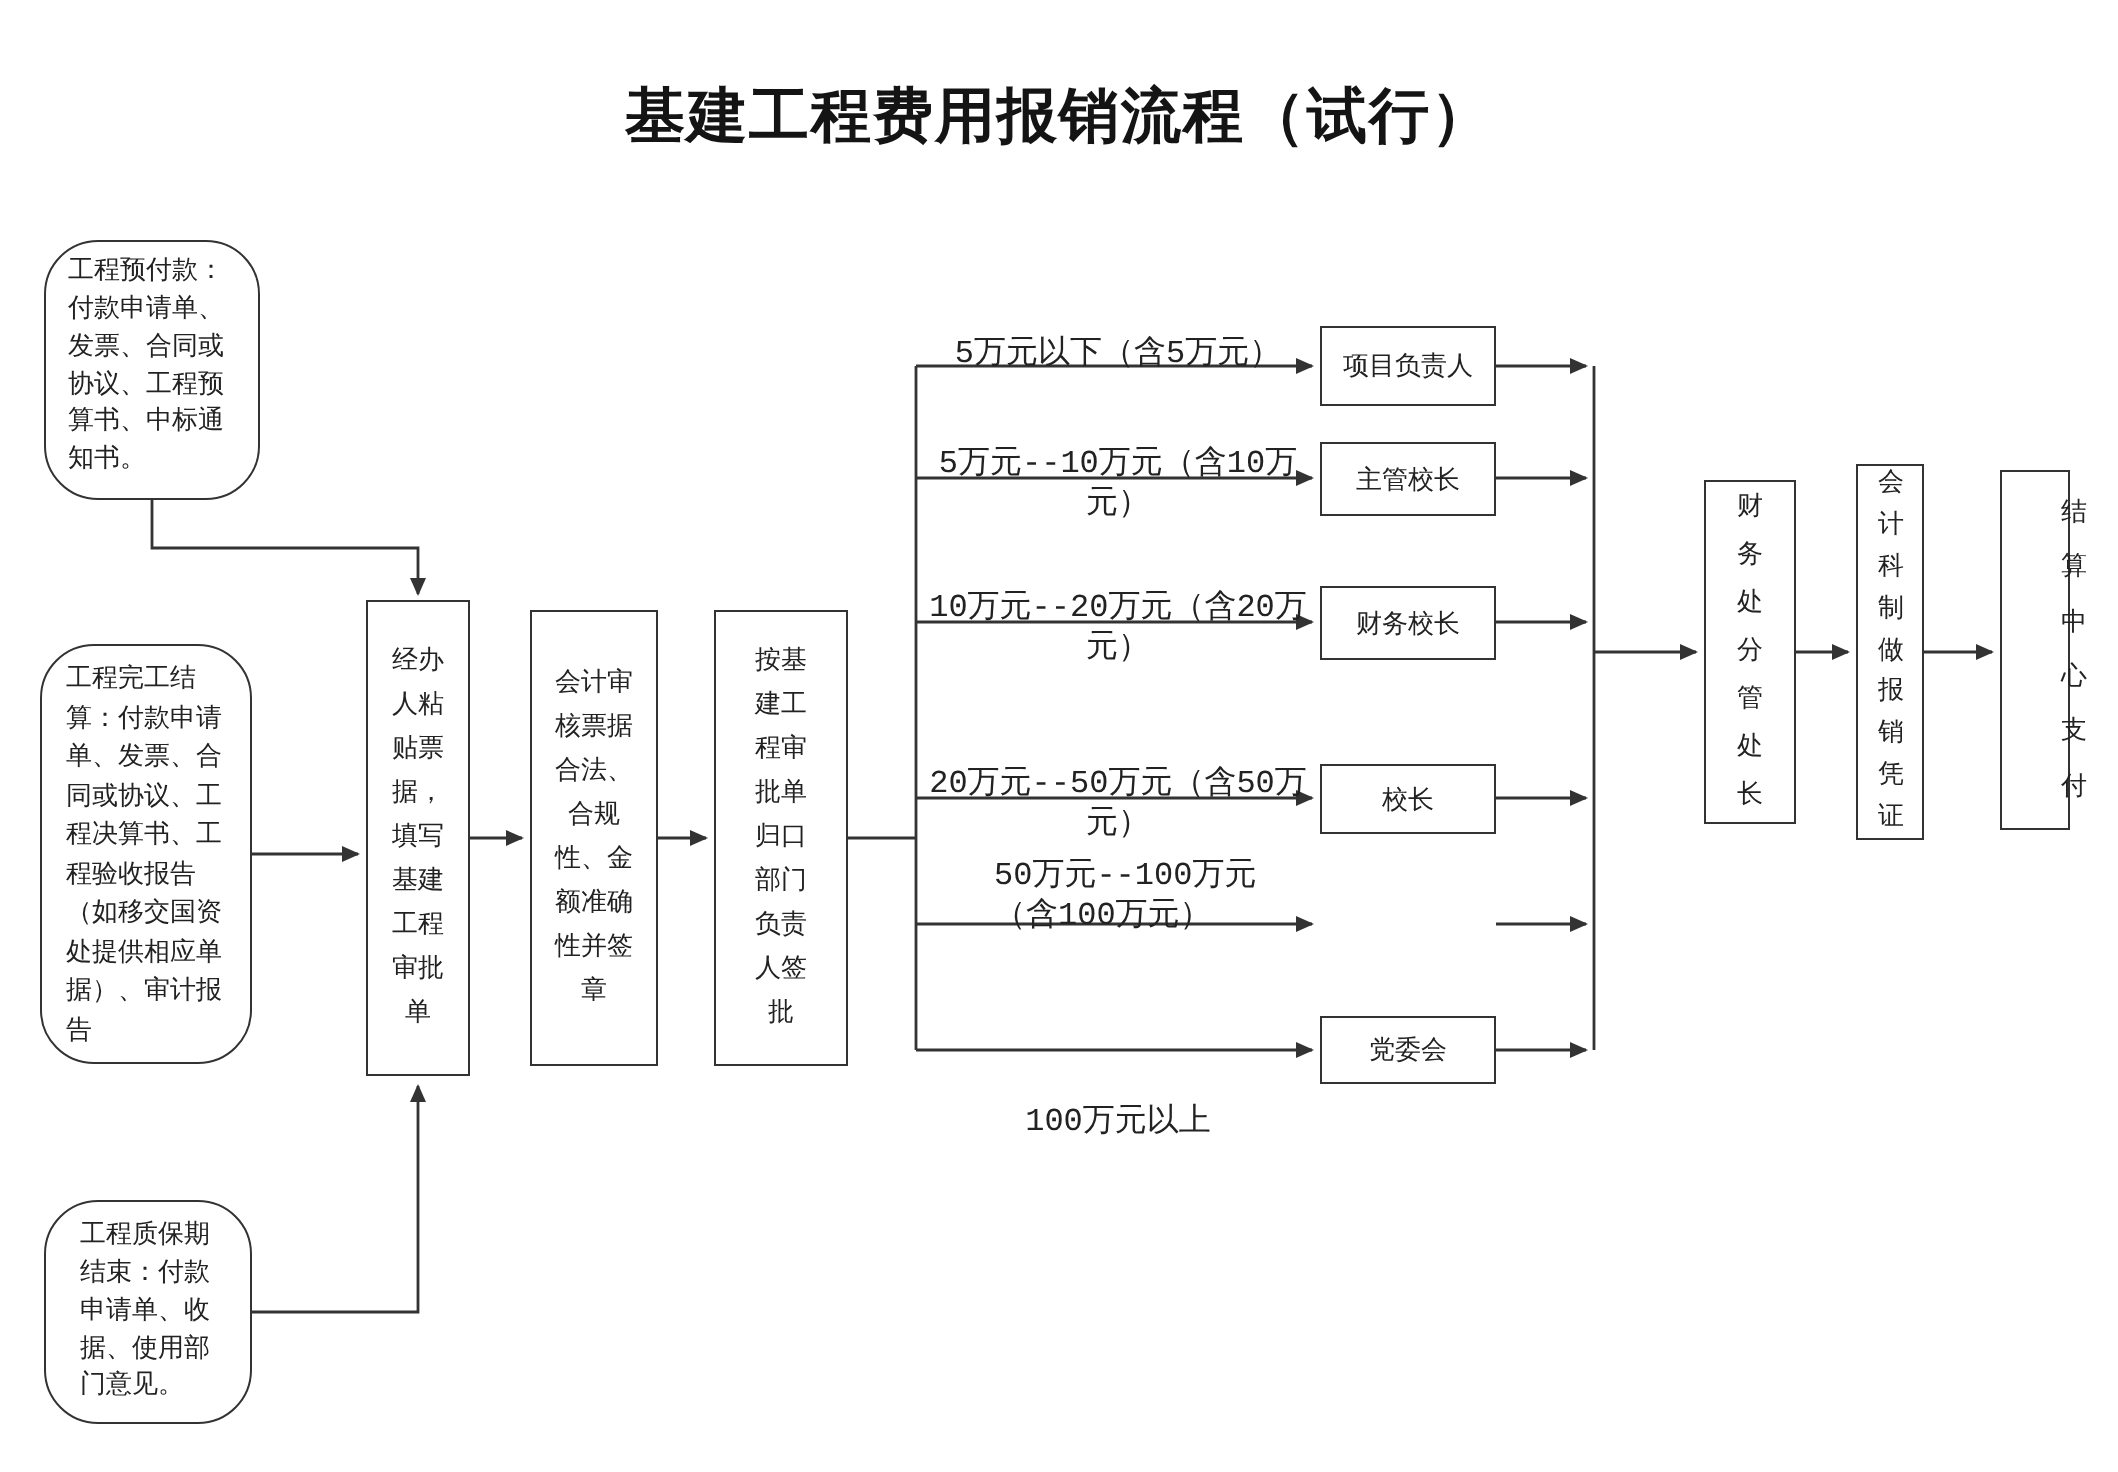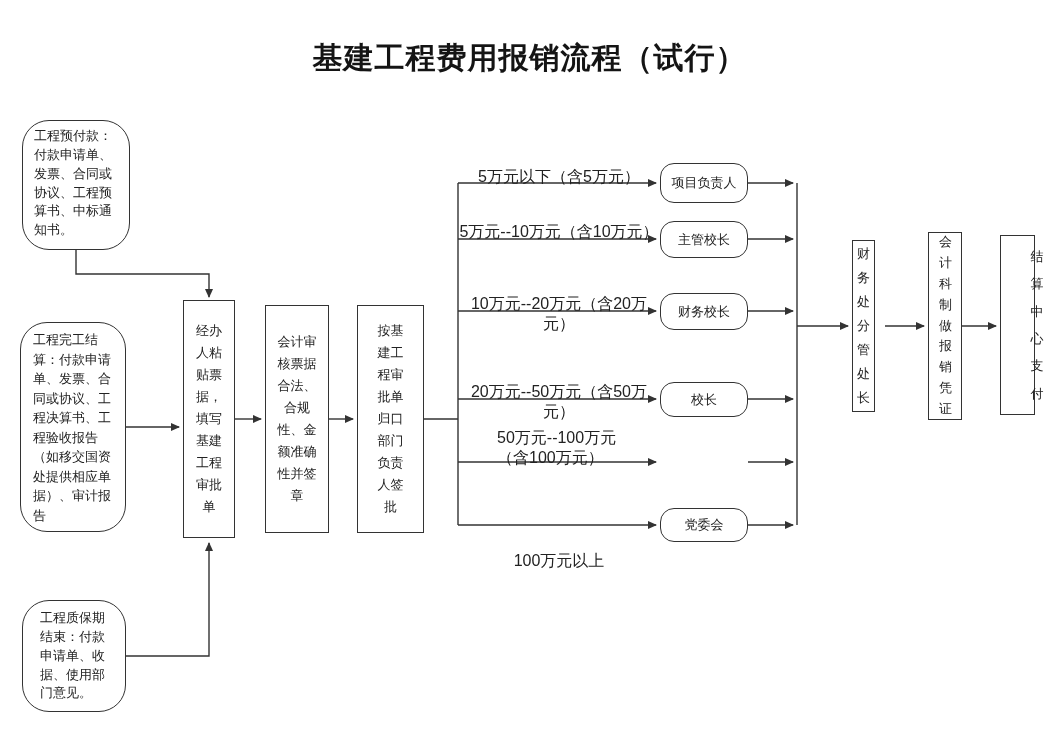--- a/index.html
+++ b/index.html
@@ -1,18 +1,18 @@
 <!DOCTYPE html>
 <html><head>
 <meta charset="utf-8">
 <style>
   html,body{margin:0;padding:0;background:#fff;}
   .stage{
     position:relative;width:1059px;height:736px;background:#ffffff;
-    font-family:Liberation Sans, sans-serif;color:#222;
+    font-family:Liberation Mono, monospace;color:#222;
     overflow:hidden;
   }
   .title{
     position:absolute;top:38px;left:0;width:100%;text-align:center;
     font-size:30px;font-weight:bold;color:#141414;letter-spacing:1px;
   }
   .wires{position:absolute;left:0;top:0;}
   .box{
     position:absolute;box-sizing:border-box;border:1.6px solid #333;
     background:#fff;font-size:13px;color:#222;
@@ -24,34 +24,34 @@
   .proc{
     display:flex;align-items:center;justify-content:center;
     text-align:center;line-height:1.7;
   }
   .proc-inner{display:block;}
   .proc-d{left:183px;top:300px;width:52px;height:238px;padding:0 9px;}
   .proc-e{left:265px;top:305px;width:64px;height:228px;padding:0 9px;}
   .proc-f{left:357px;top:305px;width:67px;height:228px;padding:0 16px;}
   .approver{
     display:flex;align-items:center;justify-content:center;
-    text-align:center;font-size:13px;left:660px;width:88px;border-radius:14px;
+    text-align:center;font-size:13px;left:660px;width:88px;
   }
   .ap-1{top:163px;height:40px;}
   .ap-2{top:221px;height:37px;}
   .ap-3{top:293px;height:37px;}
   .ap-4{top:382px;height:35px;}
   .ap-5{top:444px;height:36px;}
   .ap-6{top:508px;height:34px;}
   .vbox{display:flex;align-items:center;justify-content:center;}
   .vbox span{
     display:block;width:1.08em;word-break:break-all;
     text-align:center;font-size:13px;
   }
-  .fin-1{left:852px;top:240px;width:23px;height:172px;}
+  .fin-1{left:852px;top:240px;width:46px;height:172px;}
   .fin-2{left:928px;top:232px;width:34px;height:188px;}
   .fin-3{left:1000px;top:235px;width:35px;height:180px;}
   .blabel{
     position:absolute;font-size:16px;color:#222;
     left:458px;width:202px;text-align:center;line-height:1.25;
   }
   .lb-1{top:167px;}
   .lb-2{top:222px;}
   .lb-3{top:294px;}
   .lb-4{top:382px;}

